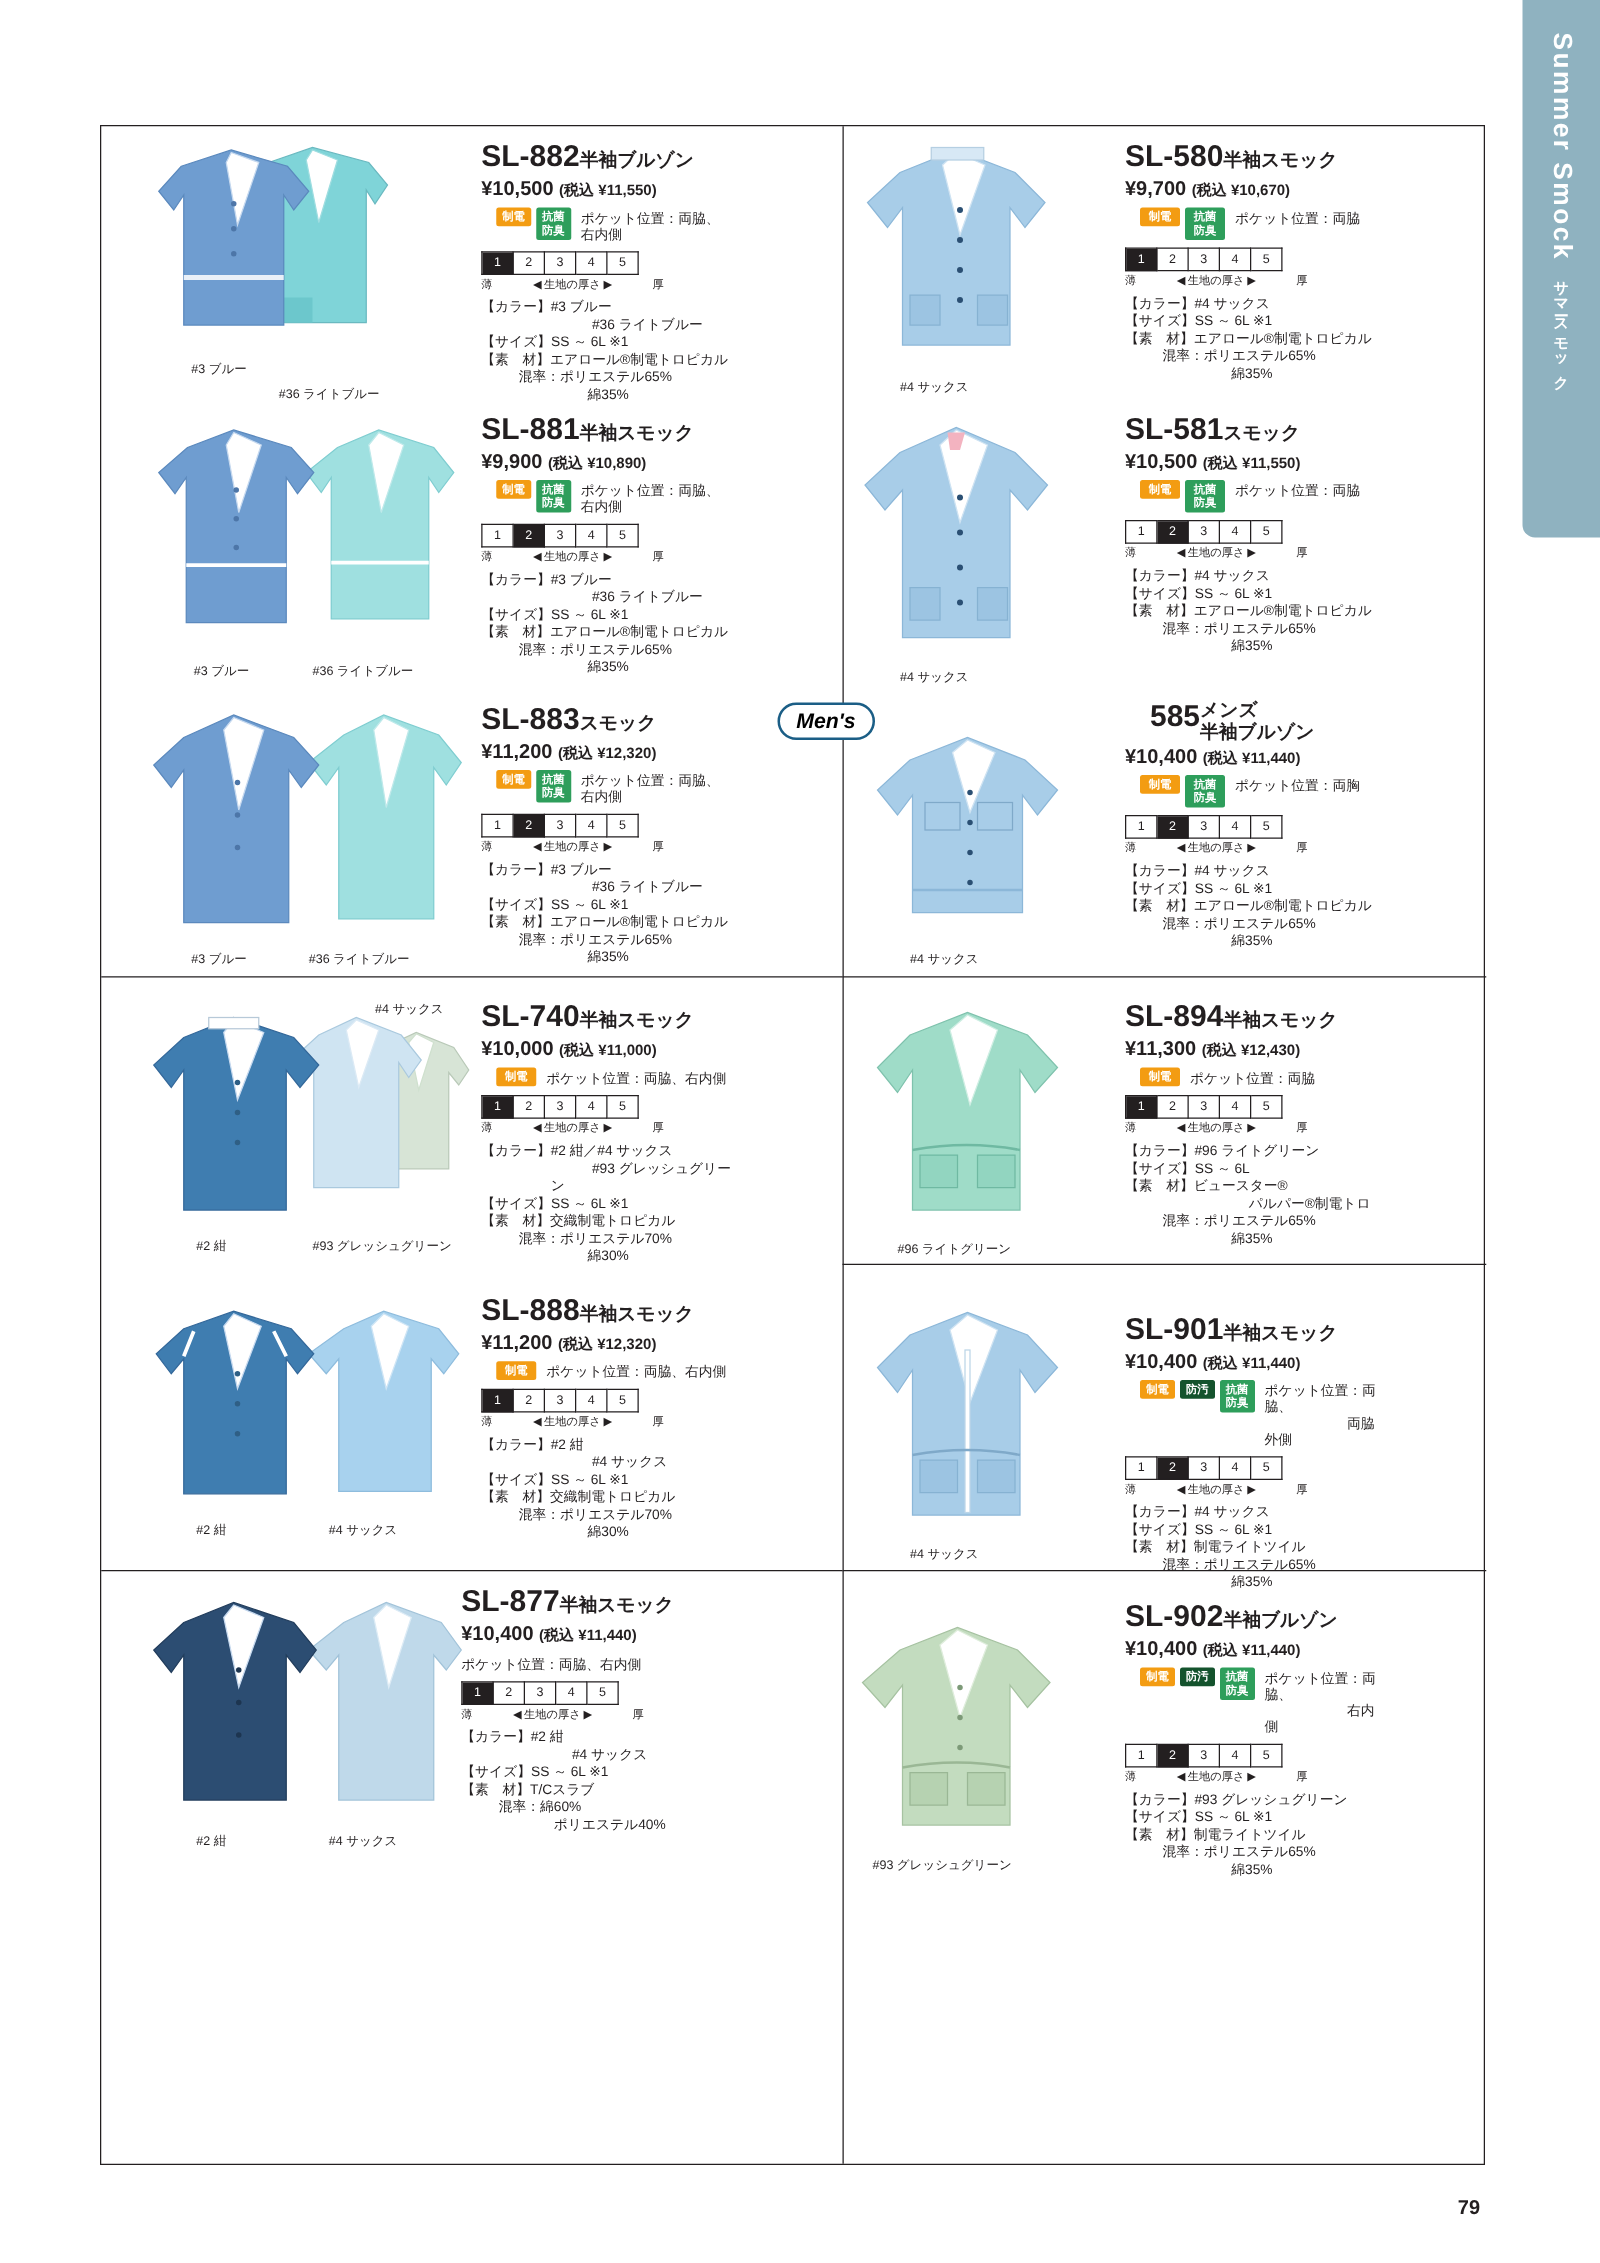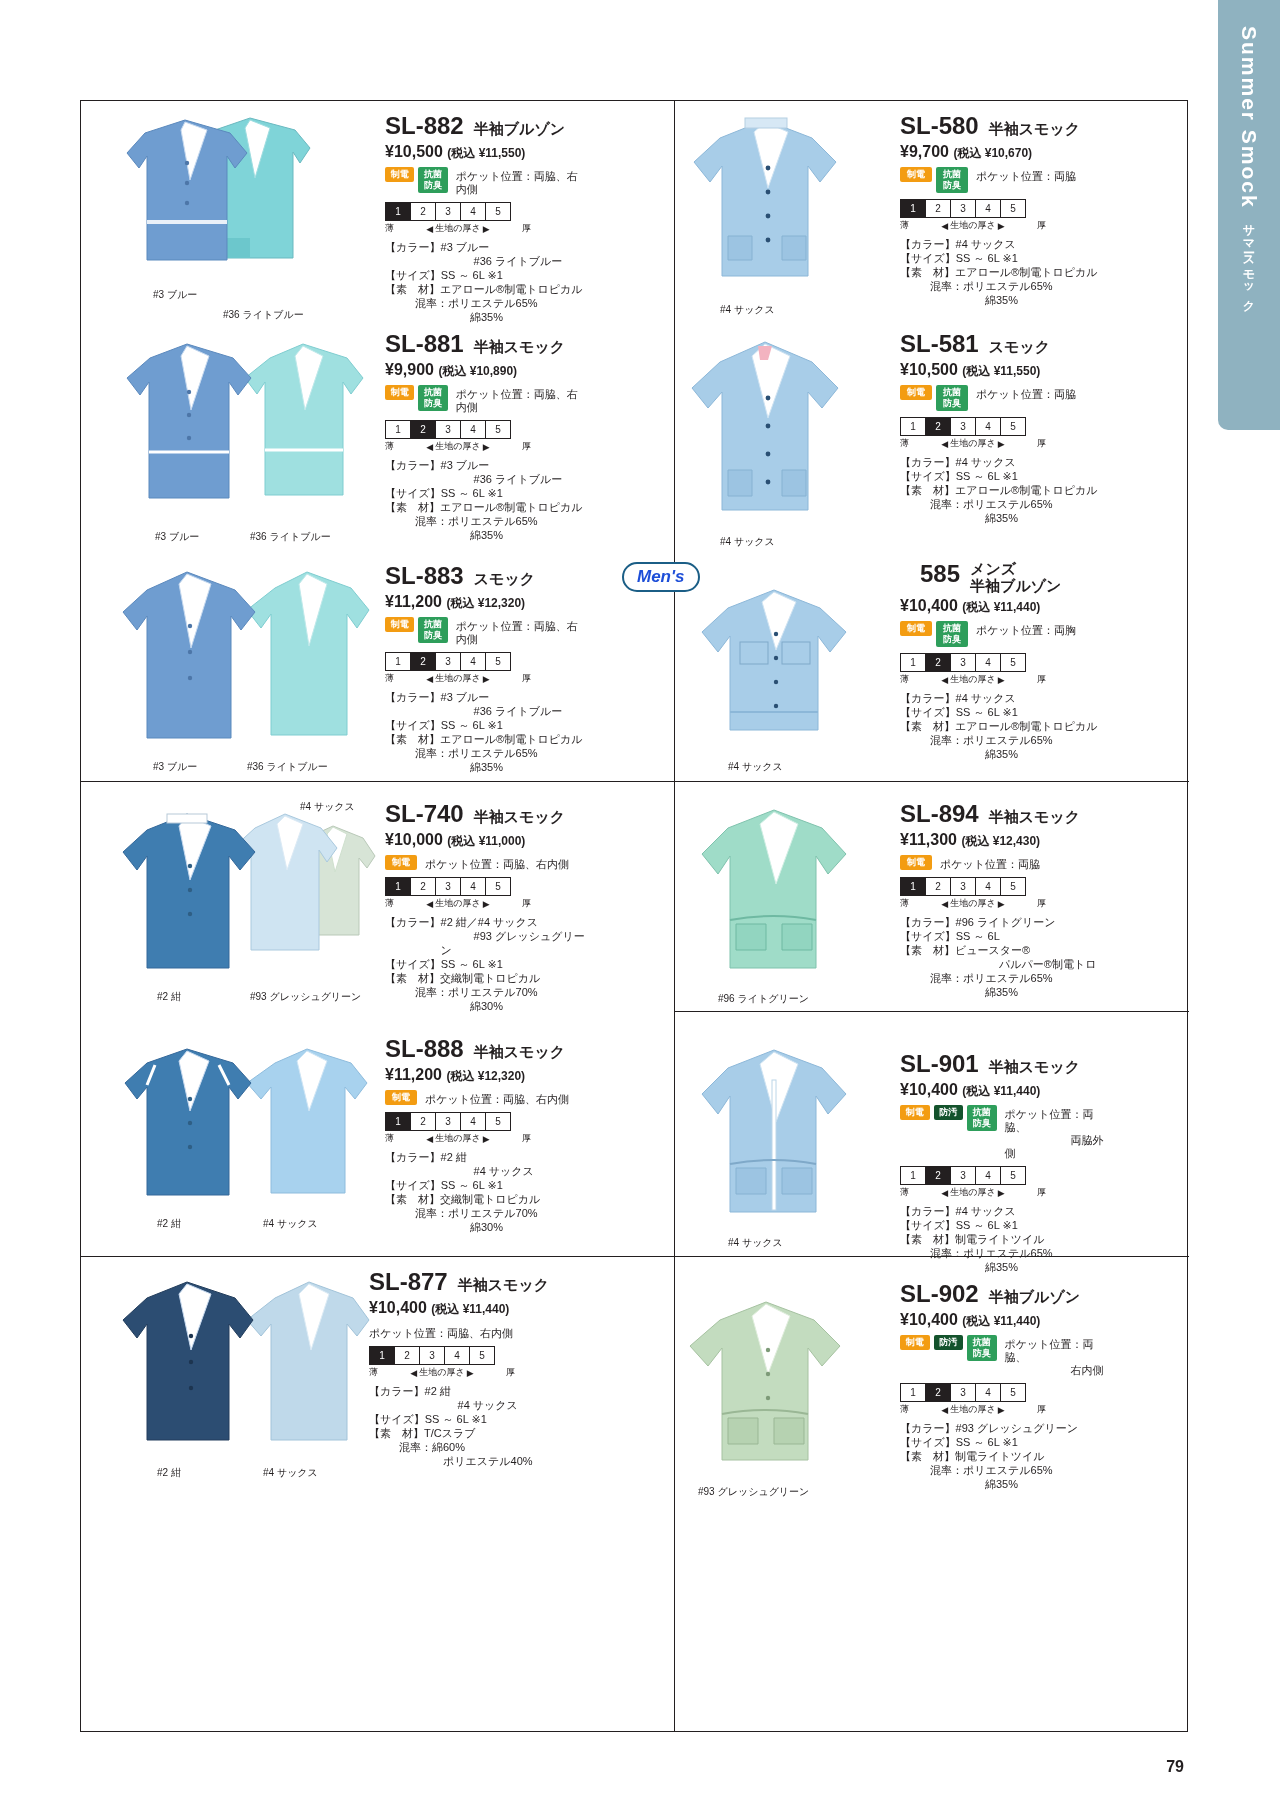--- a/index.html
+++ b/index.html
@@ -26,26 +26,26 @@
     position:absolute;left:80px;top:100px;width:1108px;height:1632px;
     border:1px solid #231f20;box-sizing:border-box;
   }
   .col-split{
     position:absolute;left:593px;top:0;width:1px;height:100%;background:#231f20;
   }
   .hline{position:absolute;background:#231f20;height:1px;}
   
   .prod{position:absolute;box-sizing:border-box;}
   .info{position:absolute;}
-  .codeline{display:flex;align-items:baseline;gap:10px;}
+  .codeline{display:flex;align-items:baseline;}
   .code{font-size:24px;font-weight:bold;letter-spacing:0px;}
   .ctype{font-size:15px;font-weight:bold;}
   .price{font-size:16px;font-weight:bold;margin-top:3px;}
   .price .tax{font-size:12px;font-weight:bold;text-align:center;}
-  .badges{display:flex;align-items:flex-start;gap:4px;margin-top:5px;}
+  .badges{display:flex;align-items:flex-start;gap:4px;margin-top:5px;margin-left:12px;}
   .badge{
     color:#fff;font-size:9px;line-height:11px;font-weight:bold;
     padding:2px 3px;border-radius:2px;text-align:center;width:26px;
   }
   .badge.seiden{background:#f39c12;}
   .badge.koukin{background:#2e9e5b;}
   .badge.bouou{background:#14532d;}
   .pockets{font-size:11px;line-height:13px;margin-left:4px;padding-top:3px;}
   .scale{margin-top:6px;}
   .scale table{border-collapse:collapse;}
@@ -59,21 +59,21 @@
     justify-content:space-between;margin-top:1px;
   }
   .scalelbl .mid{display:flex;align-items:center;gap:2px;font-size:9px;}
   .spec{margin-top:5px;font-size:11px;line-height:14px;}
   .spec .row{display:flex;}
   .spec .lbl{white-space:nowrap;}
   .spec .val{white-space:pre-line;}
   .caption{position:absolute;font-size:10px;text-align:center;white-space:nowrap;}
   .mens{
     position:absolute;border:2px solid #1b5e86;border-radius:18px;
-    color:#1d4ed8;font-weight:bold;font-style:italic;font-size:17px;
+    color:#000000;font-weight:bold;font-style:italic;font-size:17px;
     padding:3px 13px;background:#fff;
   }
   .pageno{position:absolute;right:96px;bottom:34px;font-size:16px;font-weight:bold;}
   
   .g{position:absolute;}
   .g svg{display:block;}
 </style>
 </head>
 <body>
 

